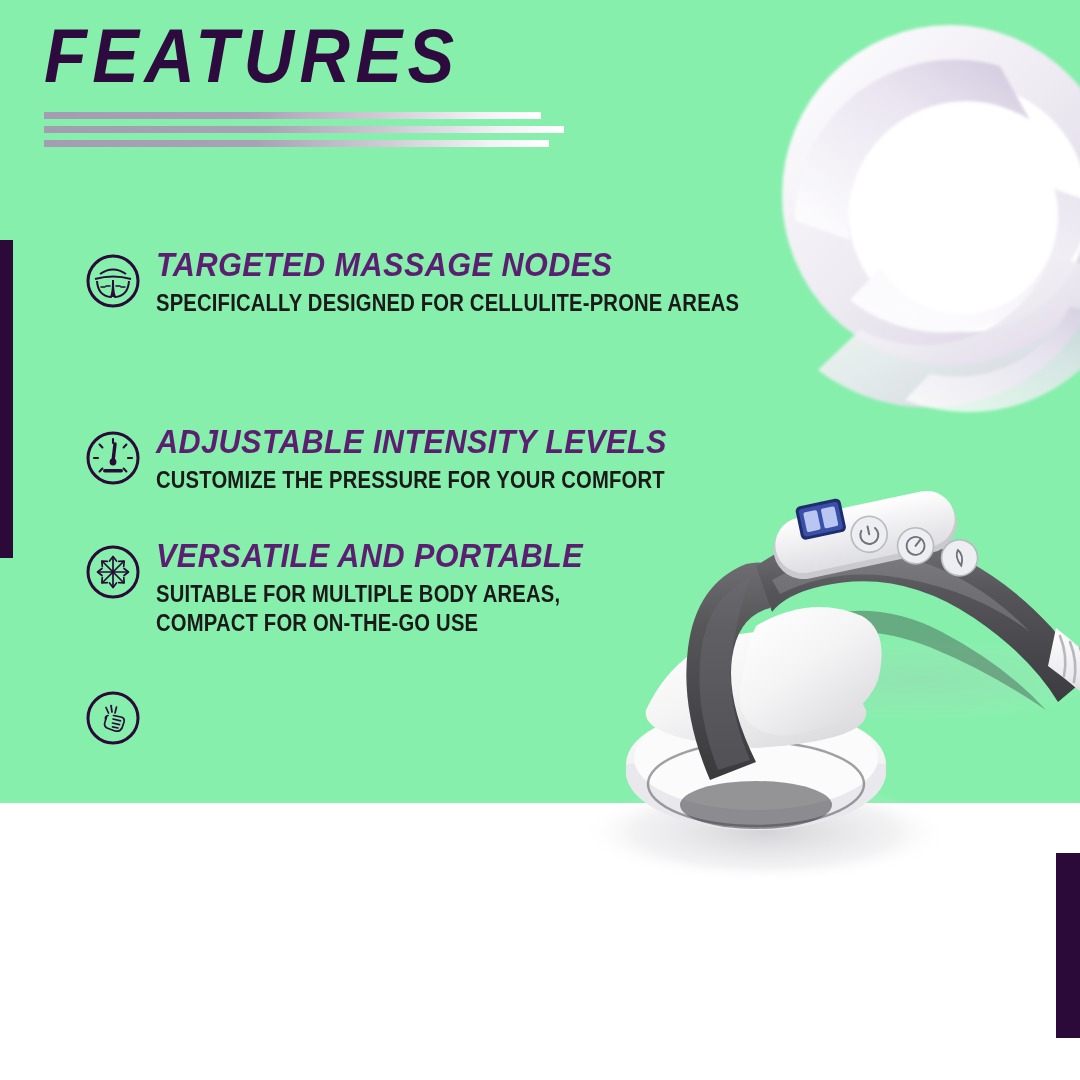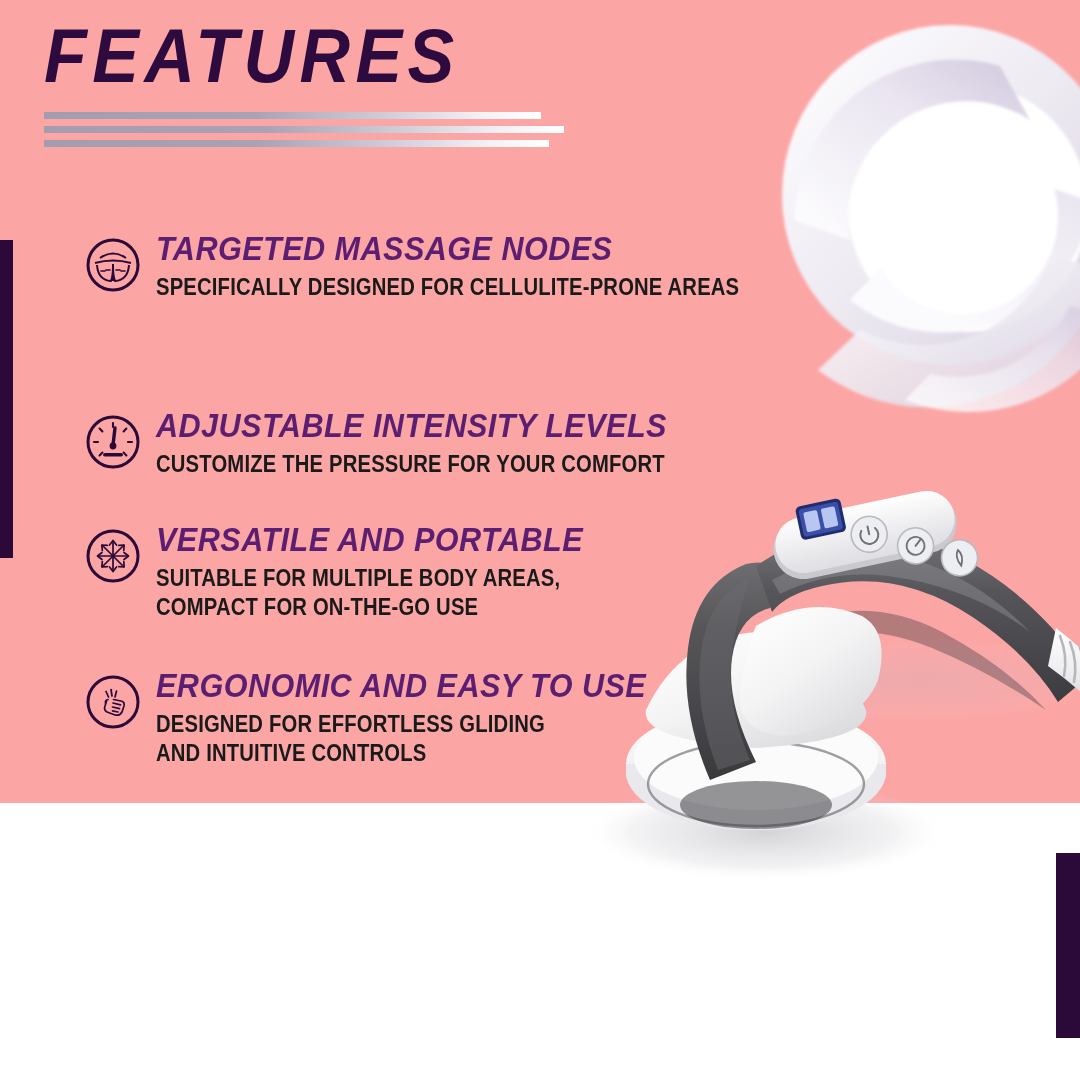--- a/index.html
+++ b/index.html
@@ -8,21 +8,21 @@
     font-family:"Liberation Sans", sans-serif;
     background:#ffffff;
     position:relative;
     overflow:hidden;
   }
 
   
   #canvas {
     position:absolute; inset:0;
     width:1080px; height:803px;
-    background:#fca5a5;
+    background:#86efac;
   }
 
   
   .swirl-wrap{
     position:absolute; top:-30px; right:-40px;
     width:420px; height:470px;
     pointer-events:none;
   }
   .swirl-wrap svg{ width:100%; height:100%; display:block; }
 
@@ -62,21 +62,21 @@
     margin-bottom:7px;
     background:linear-gradient(to right,#a49cb1 0%,#a9a1b5 42%,#cfccd6 68%,#f2f1f5 88%,#ffffff 100%);
   }
   .rule.r2{ width:520px; }
   .rule.r3{ width:505px; }
   .rule.r1{ width:497px; }
 
   
   .features{
     position:absolute;
-    left:84px; top:224px;
+    left:84px; top:240px;
     width:620px;
   }
   .feature{
     display:flex;
     align-items:flex-start;
     margin-bottom:22px;
   }
   .feature .icon-slot{
     flex:0 0 auto;
     width:58px; height:58px;
@@ -265,27 +265,20 @@
             <path d="M27 16.5 L28 23"></path>
             <path d="M32.5 18 L31 24"></path>
             <path d="M22.5 28 L21 33 Q19.5 37 23 39 L31 42 Q36 43 38 39 L40 33 Q41 29 37 28 L29.5 26.5"></path>
             <path d="M24 26.5 Q21 27 21.5 30"></path>
             <path d="M29 30 L36.5 31.8"></path>
             <path d="M28.5 34 L35.5 35.6"></path>
             <path d="M28.5 37.8 L34 39"></path>
           </g>
         </svg>
       </div>
-      <div class="text-slot">
-        <div class="f-title">ERGONOMIC AND EASY TO USE</div>
-        <div class="f-desc">
-          <span class="line">DESIGNED FOR EFFORTLESS GLIDING</span>
-          <span class="line">AND INTUITIVE CONTROLS</span>
-        </div>
-      </div>
     </div>
 
   </div>
 
   <div class="product">
     <svg viewBox="0 0 540 560" xmlns="http://www.w3.org/2000/svg">
       <defs>
         <linearGradient id="handleG" x1="0" y1="0" x2="0" y2="1">
           <stop offset="0%" stop-color="#6e6e72"></stop>
           <stop offset="30%" stop-color="#565659"></stop>

